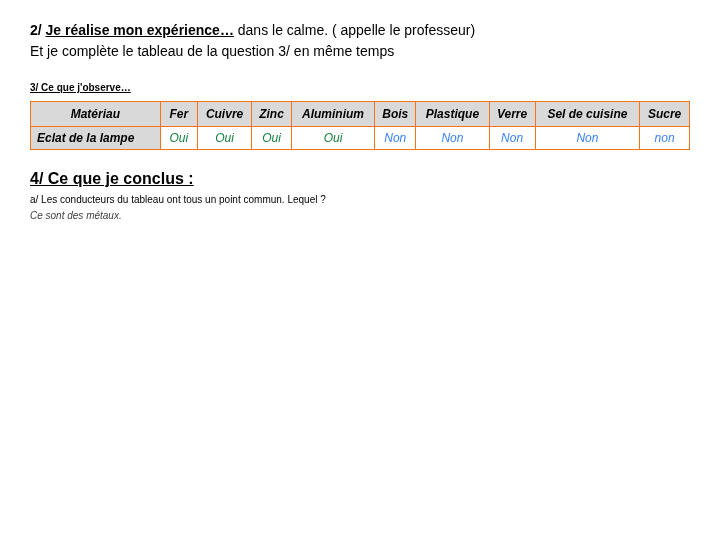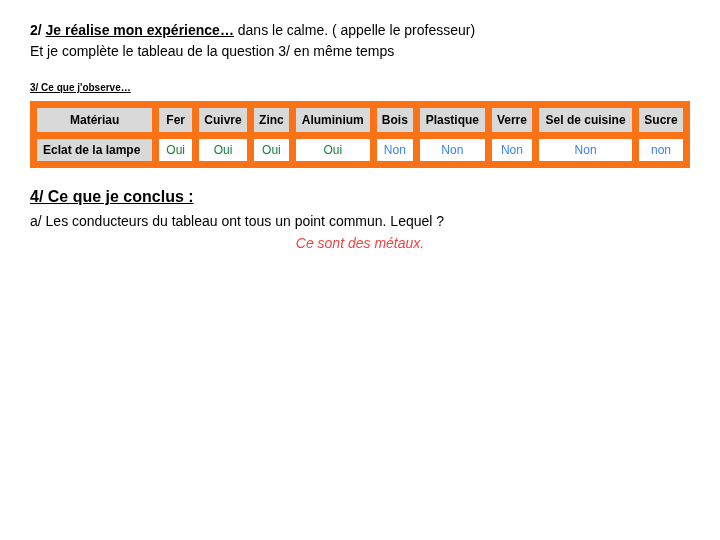--- a/index.html
+++ b/index.html
@@ -33,24 +33,25 @@
     }
 
     .data-table {
       width: 100%;
       border-collapse: collapse;
       margin-bottom: 20px;
       font-size: 12px;
     }
 
     .data-table th, .data-table td {
-      border: 7px solid #f97316;
+      border: 1px solid #f97316;
       padding: 4px 6px;
       text-align: center;
       vertical-align: middle;
+      font-style: italic;
     }
 
     .data-table th {
       background-color: #d9d9d9;
       font-weight: bold;
     }
 
     .data-table td:first-child {
       font-weight: bold;
       text-align: left;
@@ -66,28 +67,27 @@
     }
 
     .conclusion-title {
       font-size: 16px;
       font-weight: bold;
       text-decoration: underline;
       margin-bottom: 4px;
     }
 
     .conclusion-text {
-      font-size: 14px;
+      font-size: 10px;
       line-height: 1.6;
     }
 
     .conclusion-italic {
       font-style: italic;
-      color: #ef4444;
-      text-align: center;
+      color: #404040;
     }
 
     .header-row th {
       padding: 5px 4px;
     }
   </style>
 </head>
 <body>
 
 <div>

